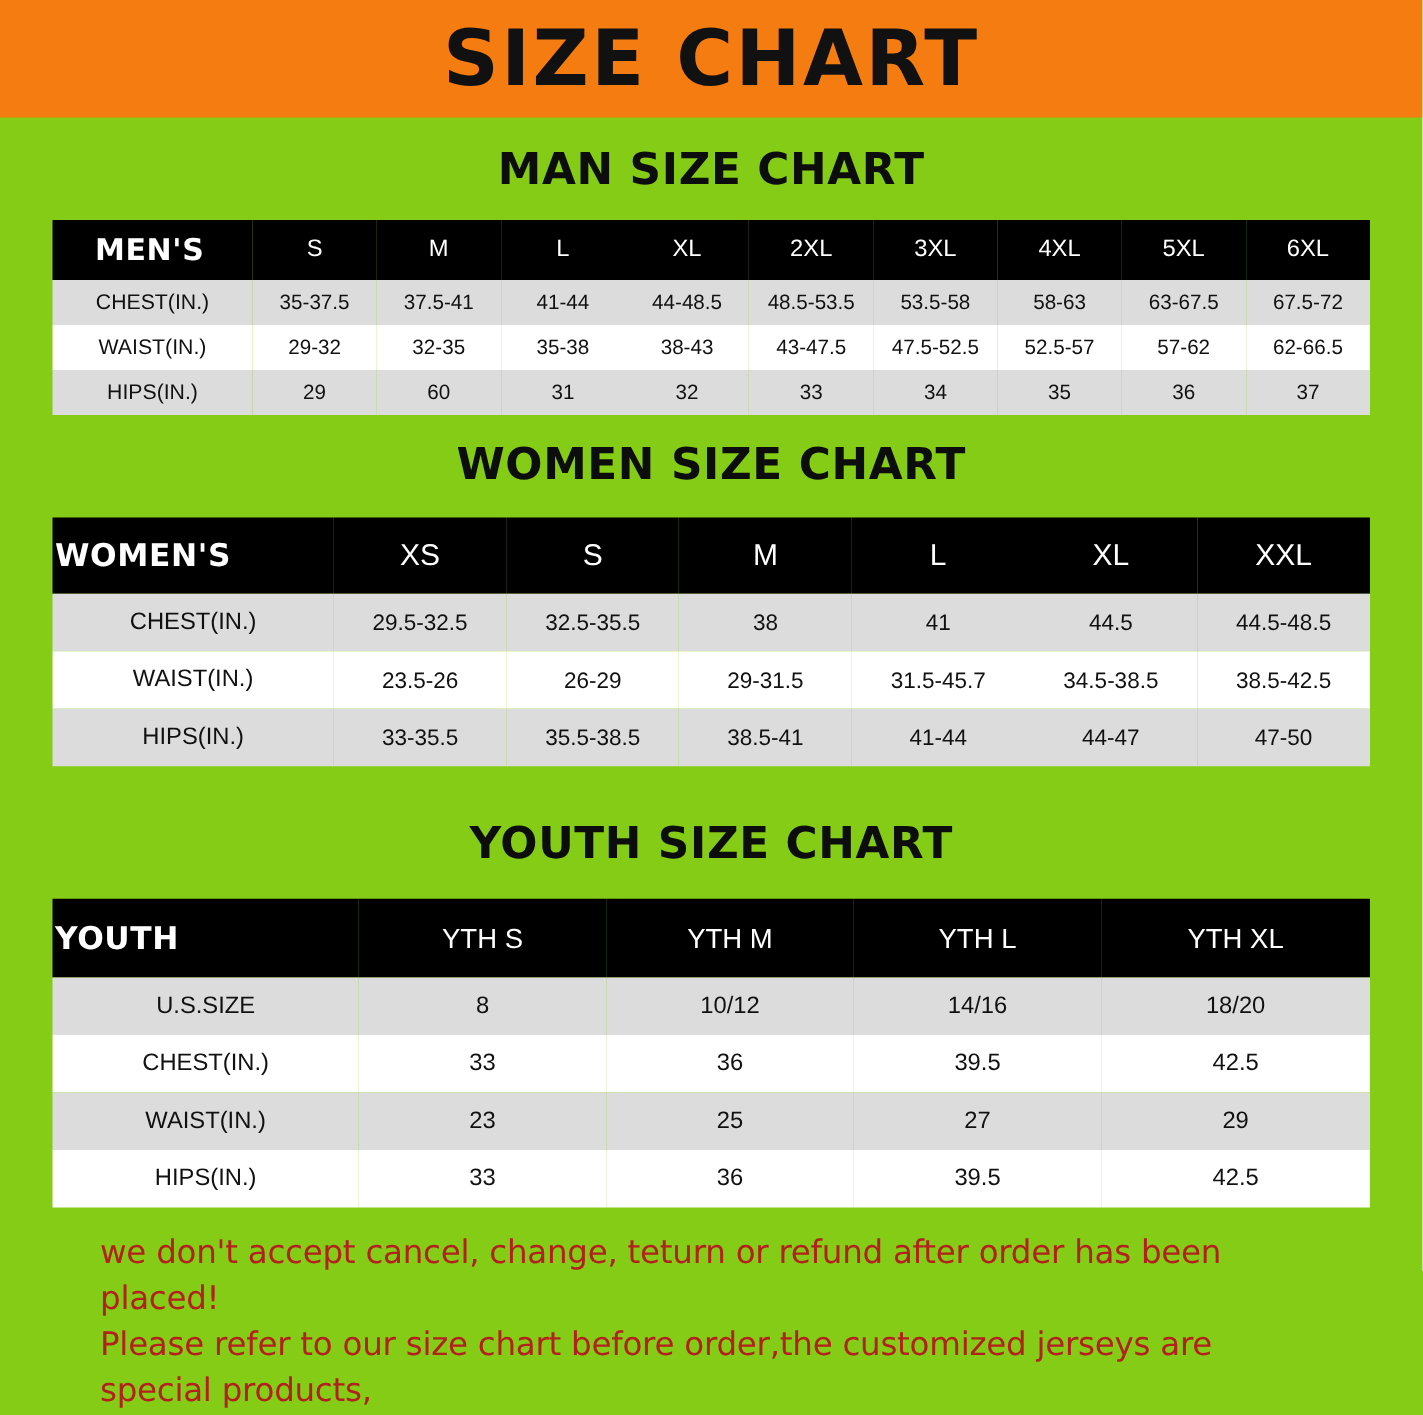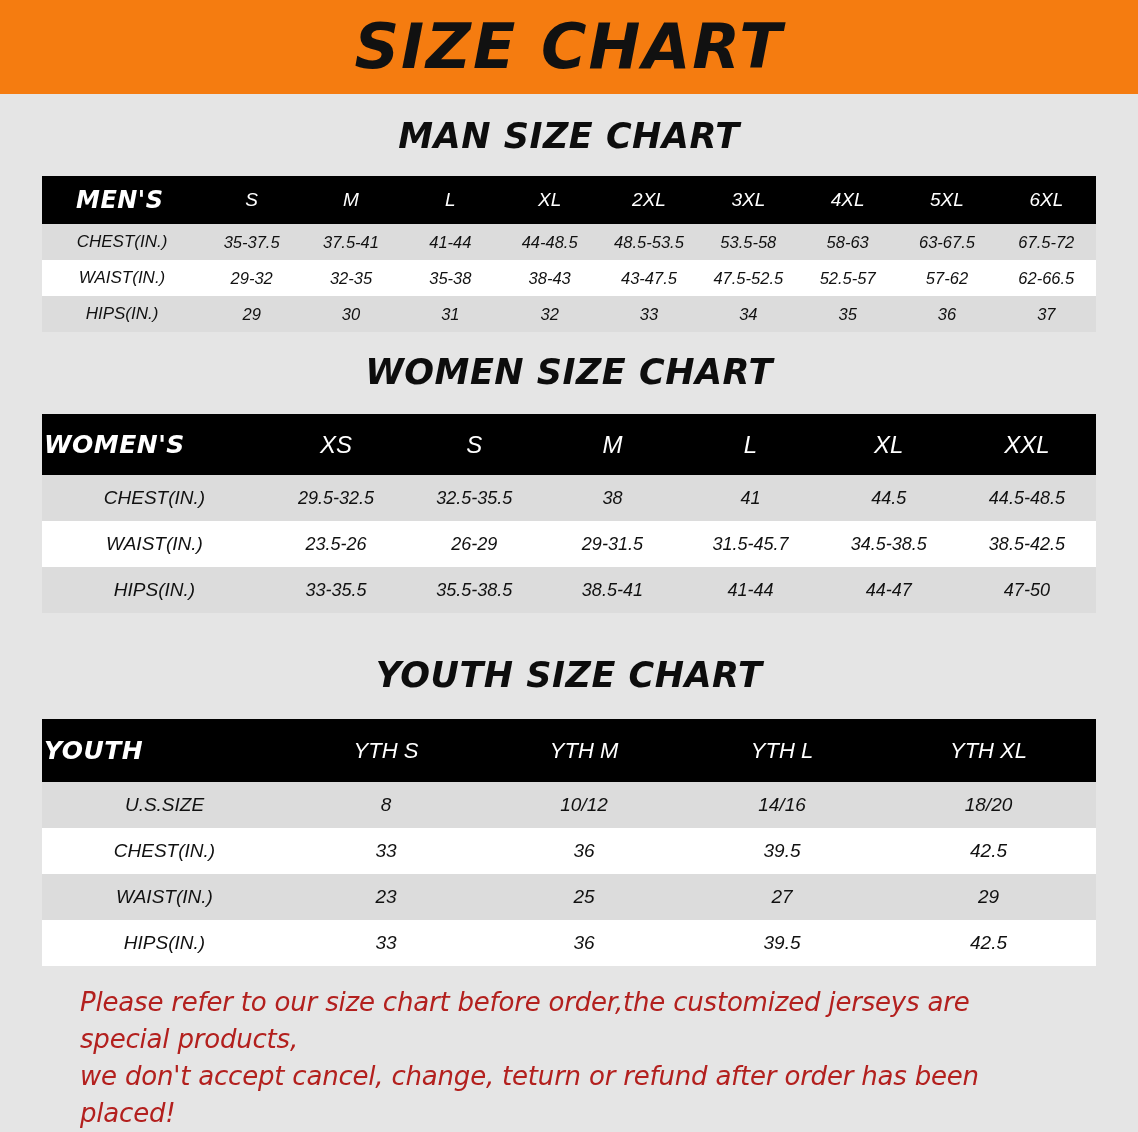--- a/index.html
+++ b/index.html
@@ -6,24 +6,23 @@
   html, body {
     margin: 0; padding: 0;
     width: 1138px; height: 1132px;
     background: #ffffff;
     font-family: "Liberation Sans", sans-serif;
     overflow: hidden;
   }
   .page {
     width: 1138px; height: 1132px;
     position: relative;
-    background: #e5e5e5;
+    background: #84cc16;
     display: flex;
     flex-direction: column;
-    font-style: italic;
   }
   
   .banner {
     background: #f57c10;
     height: 98px;
     width: 100%;
     display: flex;
     align-items: center;
     justify-content: center;
   }
@@ -181,21 +180,21 @@
           <td>38-43</td>
           <td>43-47.5</td>
           <td>47.5-52.5</td>
           <td>52.5-57</td>
           <td>57-62</td>
           <td>62-66.5</td>
         </tr>
         <tr class="alt">
           <td class="rowlabel">HIPS(IN.)</td>
           <td>29</td>
-          <td>30</td>
+          <td>60</td>
           <td>31</td>
           <td>32</td>
           <td>33</td>
           <td>34</td>
           <td>35</td>
           <td>36</td>
           <td>37</td>
         </tr>
       </tbody>
     </table>
@@ -297,18 +296,18 @@
           <td class="rowlabel">HIPS(IN.)</td>
           <td>33</td>
           <td>36</td>
           <td>39.5</td>
           <td>42.5</td>
         </tr>
       </tbody>
     </table>
 
     <div class="note">
+      <span class="note-line">we don't accept cancel, change, teturn or refund after order has been placed!</span>
       <span class="note-line">Please refer to our size chart before order,the customized jerseys are special products,</span>
-      <span class="note-line">we don't accept cancel, change, teturn or refund after order has been placed!</span>
     </div>
 
   </div>
 </div>
 
 </body></html>

